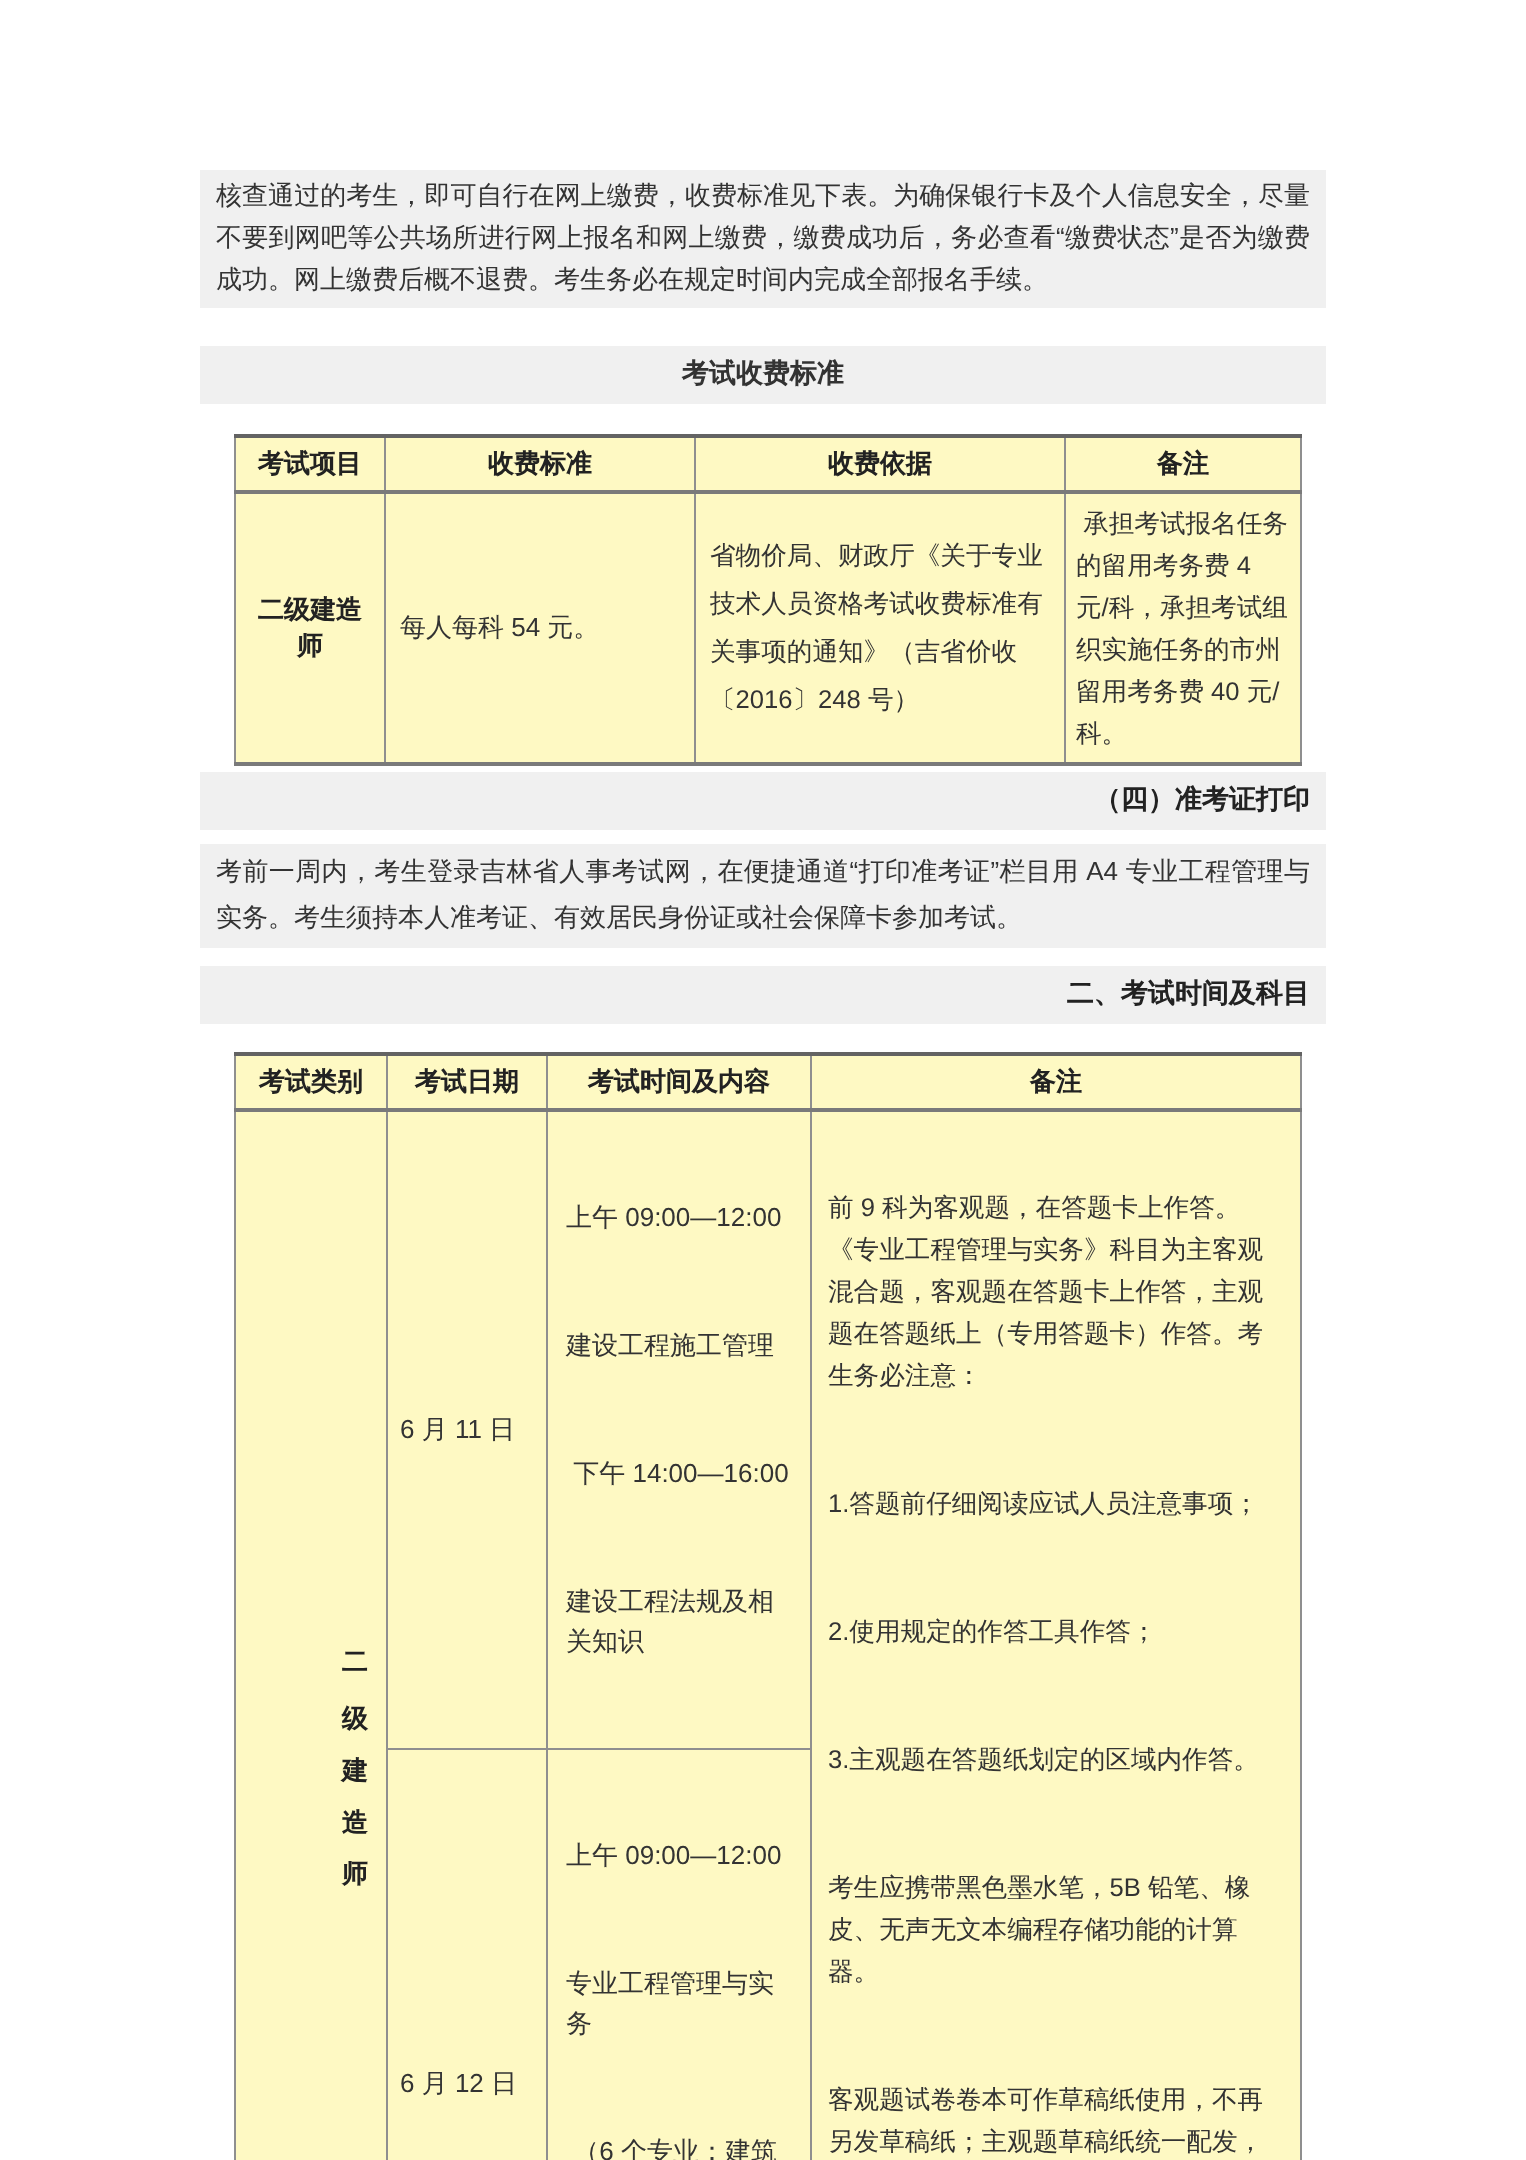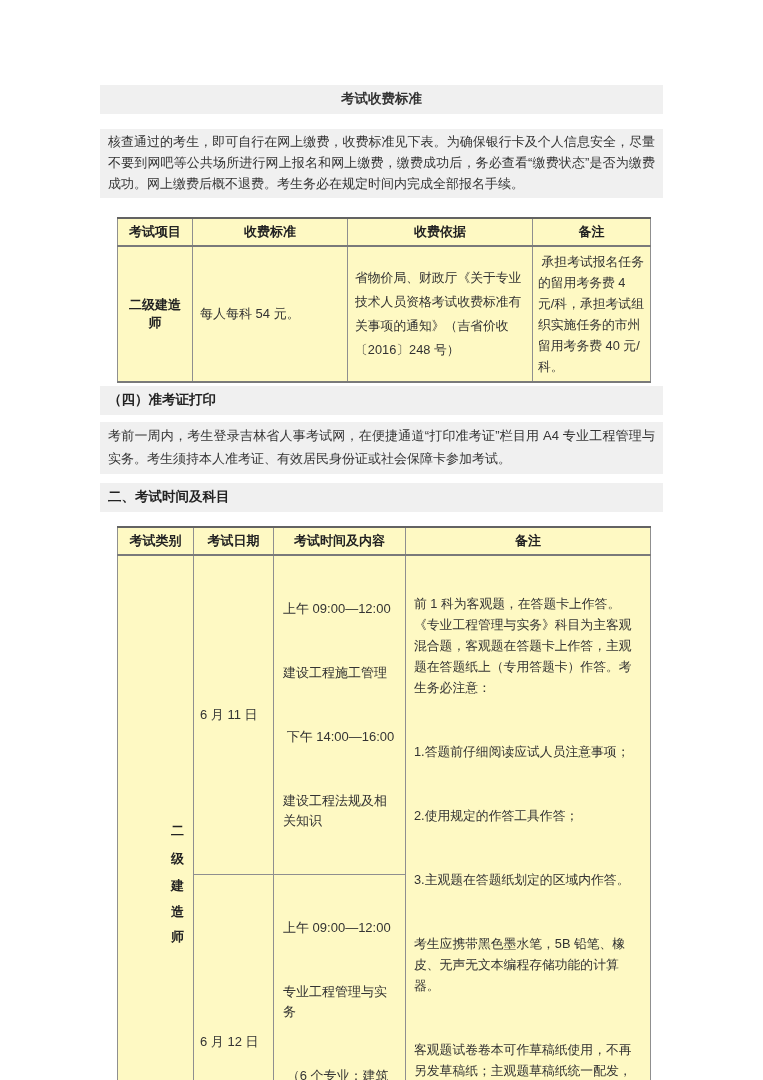--- a/index.html
+++ b/index.html
@@ -20,21 +20,21 @@
     padding: 2px 8px 4px 8px;
     text-align: justify;
   }
   .p-intro { margin-bottom: 19px; }
   .t-fee-title {
     text-align: center; font-weight: bold; font-size: 13.5px;
     padding: 5px 0 6px 0; margin-bottom: 15px;
   }
   .heading {
     font-weight: bold; font-size: 13.5px;
-    padding: 5px 8px 6px 8px; color: #222222;
+    padding: 5px 8px 6px 8px; color: #222222; text-align: right;
   }
   .h-print { margin-top: 3px; margin-bottom: 7px; }
   .p-print { line-height: 23px; margin-bottom: 9px; }
   .h-sched { margin-bottom: 14px; }
 
   table {
     border-collapse: collapse; table-layout: fixed;
     background: #fef9c3; font-size: 13px;
     margin-left: 17px; width: 533px;
     border: 1px solid #8f8f8f;
@@ -80,23 +80,23 @@
     color: #969696;
     text-shadow: 1px 1px 0 #ffffff, -1px -1px 0 #d9d9d9;
   }
 </style>
 </head>
 <body>
 
 <div class="page">
   <div class="content">
 
+    <div class="block para p-intro">核查通过的考生，即可自行在网上缴费，收费标准见下表。为确保银行卡及个人信息安全，尽量不要到网吧等公共场所进行网上报名和网上缴费，缴费成功后，务必查看“缴费状态”是否为缴费成功。网上缴费后概不退费。考生务必在规定时间内完成全部报名手续。</div>
+
     <div class="block t-fee-title">考试收费标准</div>
-
-    <div class="block para p-intro">核查通过的考生，即可自行在网上缴费，收费标准见下表。为确保银行卡及个人信息安全，尽量不要到网吧等公共场所进行网上报名和网上缴费，缴费成功后，务必查看“缴费状态”是否为缴费成功。网上缴费后概不退费。考生务必在规定时间内完成全部报名手续。</div>
 
     <table class="fee-table">
       <colgroup>
         <col style="width:75px">
           <col style="width:155px">
           <col style="width:185px">
           <col style="width:118px">
       </colgroup>
       <thead>
         <tr>
@@ -142,21 +142,21 @@
             <span class="vertical">二级建造师</span>
           </td>
           <td class="cell-date">6 月 11 日</td>
           <td class="cell-content">
             <div class="content-line">上午 09:00—12:00</div>
             <div class="content-line">建设工程施工管理</div>
             <div class="content-line"> 下午 14:00—16:00</div>
             <div class="content-line">建设工程法规及相关知识</div>
           </td>
           <td class="cell-remark" rowspan="2">
-            <div class="note-para">前 1 科为客观题，在答题卡上作答。《专业工程管理与实务》科目为主客观混合题，客观题在答题卡上作答，主观题在答题纸上（专用答题卡）作答。考生务必注意：</div>
+            <div class="note-para">前 9 科为客观题，在答题卡上作答。《专业工程管理与实务》科目为主客观混合题，客观题在答题卡上作答，主观题在答题纸上（专用答题卡）作答。考生务必注意：</div>
             <div class="note-para">1.答题前仔细阅读应试人员注意事项；</div>
             <div class="note-para">2.使用规定的作答工具作答；</div>
             <div class="note-para">3.主观题在答题纸划定的区域内作答。</div>
             <div class="note-para">考生应携带黑色墨水笔，5B 铅笔、橡皮、无声无文本编程存储功能的计算器。</div>
             <div class="note-para">客观题试卷卷本可作草稿纸使用，不再另发草稿纸；主观题草稿纸统一配发，考后收回。</div>
           </td>
         </tr>
         <tr class="row2">
           <td class="cell-date">6 月 12 日</td>
           <td class="cell-content">

